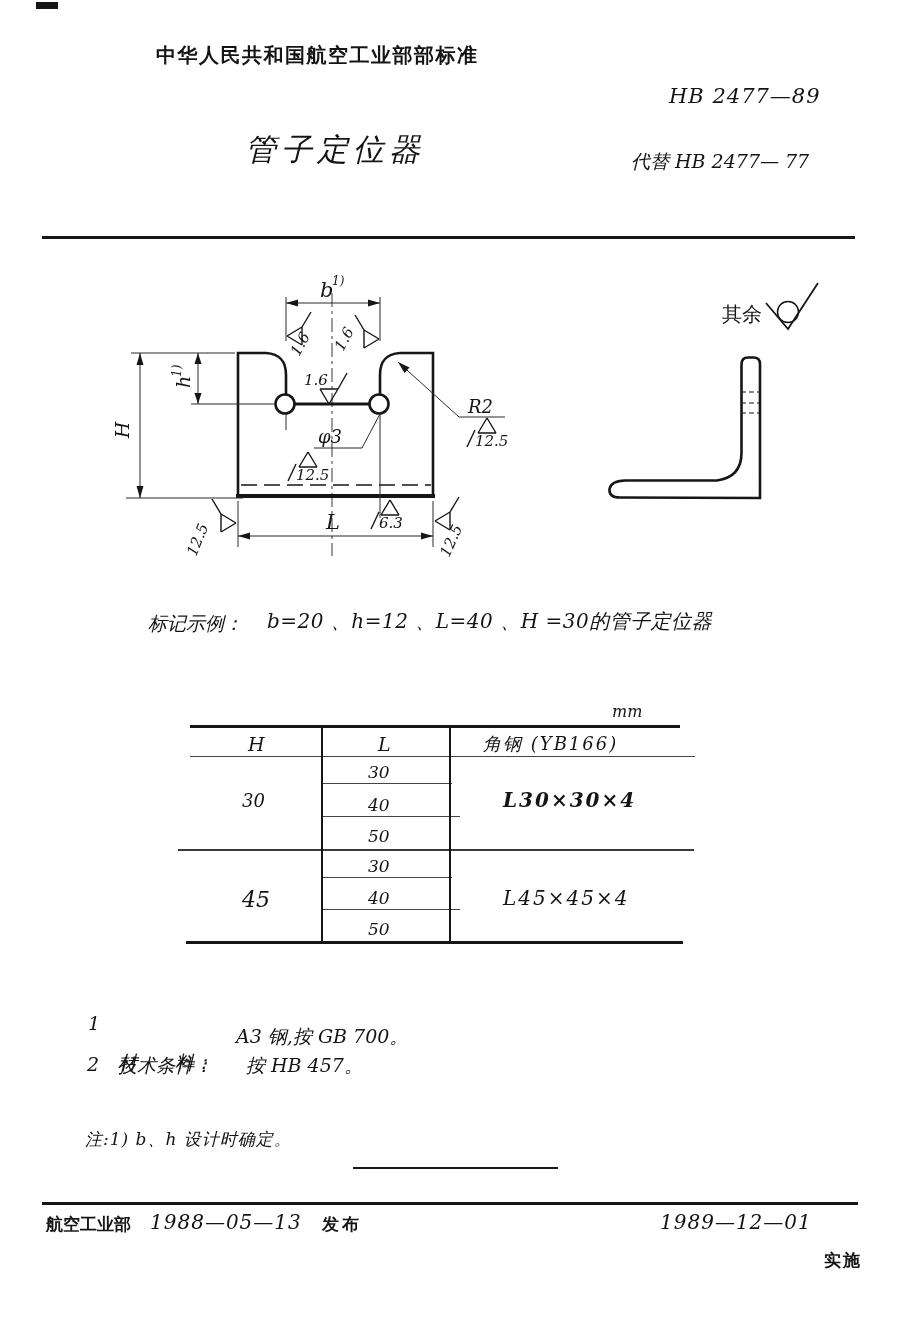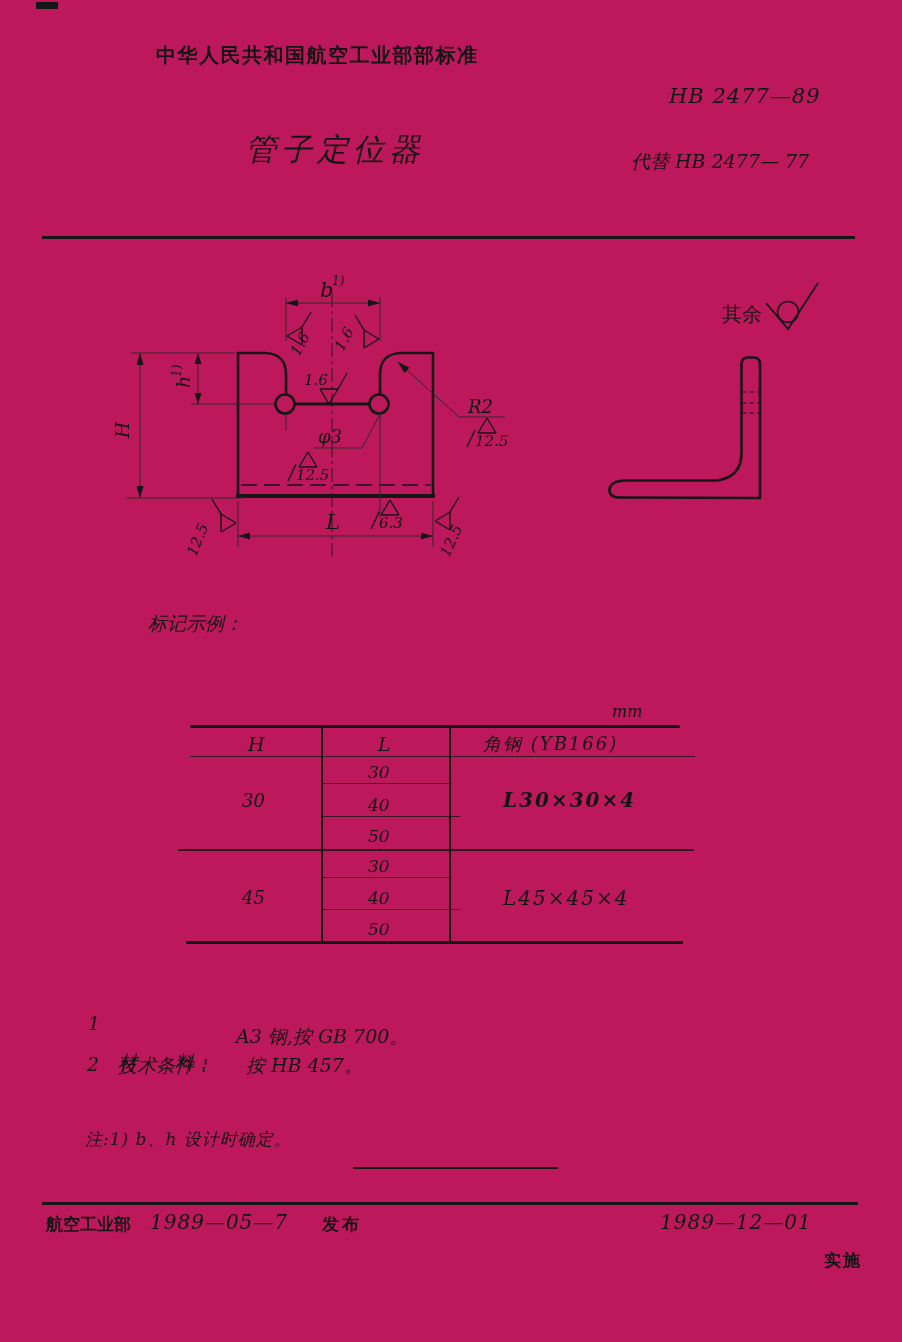--- a/index.html
+++ b/index.html
@@ -1,18 +1,18 @@
 <!DOCTYPE html>
 <html><head>
 <meta charset="utf-8">
 <style>
   html,body{margin:0;padding:0;background:#888;}
   #page{
     position:relative;width:902px;height:1342px;margin:0 auto;
-    background:#be185d;color:#141414;overflow:hidden;
+    background:#ffffff;color:#141414;overflow:hidden;
     font-family:"Liberation Sans",sans-serif;
   }
   .abs{position:absolute;white-space:nowrap;}
   .print{font-weight:bold;font-family:"Liberation Sans",sans-serif;}
   .hw{font-family:"DejaVu Serif",serif;font-style:italic;}
   .line{position:absolute;background:#161616;}
   svg text{fill:#141414;}
   .svghw{font-family:"DejaVu Serif",serif;font-style:italic;}
 </style>
 </head>
@@ -155,20 +155,21 @@
     </g>
 
     <text x="722" y="321" font-size="20">其余</text>
     <g stroke="#161616" fill="none">
       <circle cx="788" cy="312" r="10.5" stroke-width="1.5"></circle>
       <path d="M 766 303 L 788 329 L 818 283" stroke-width="1.8"></path>
     </g>
   </svg>
 
   <div class="abs hw" style="left:148px;top:611px;font-size:19px;">标记示例：</div>
+  <div class="abs hw" style="left:267px;top:608px;font-size:20px;letter-spacing:0.5px;">b=20 、h=12 、L=40 、H =30的管子定位器</div>
 
   <div class="abs hw" style="left:612px;top:702px;font-size:16px;">mm</div>
 
   <div>
 
     <div class="line" style="left:190px;top:725px;width:490px;height:3px;"></div>
     <div class="line" style="left:190px;top:756px;width:505px;height:1px;opacity:.8;"></div>
     <div class="line" style="left:178px;top:849px;width:516px;height:1.5px;opacity:.85;"></div>
     <div class="line" style="left:186px;top:941px;width:497px;height:2.5px;"></div>
     <div class="line" style="left:321px;top:725px;width:2px;height:218px;"></div>
@@ -176,21 +177,21 @@
     <div class="line" style="left:322px;top:783px;width:130px;height:1px;opacity:.8;"></div>
     <div class="line" style="left:322px;top:816px;width:138px;height:1px;opacity:.8;"></div>
     <div class="line" style="left:322px;top:877px;width:130px;height:1px;opacity:.8;"></div>
     <div class="line" style="left:322px;top:909px;width:138px;height:1px;opacity:.8;"></div>
 
     <div class="abs hw" style="left:248px;top:733px;font-size:19px;">H</div>
     <div class="abs hw" style="left:378px;top:733px;font-size:19px;">L</div>
     <div class="abs hw" style="left:483px;top:732px;font-size:18px;letter-spacing:2px;">角钢 (YB166)</div>
 
     <div class="abs hw" style="left:242px;top:790px;font-size:18px;">30</div>
-    <div class="abs hw" style="left:242px;top:887px;font-size:18px;text-align:right;">45</div>
+    <div class="abs hw" style="left:242px;top:887px;font-size:22px;text-align:right;">45</div>
 
     <div class="abs hw" style="left:368px;top:762px;font-size:17px;">30</div>
     <div class="abs hw" style="left:368px;top:795px;font-size:17px;">40</div>
     <div class="abs hw" style="left:368px;top:826px;font-size:17px;">50</div>
     <div class="abs hw" style="left:368px;top:856px;font-size:17px;">30</div>
     <div class="abs hw" style="left:368px;top:888px;font-size:17px;">40</div>
     <div class="abs hw" style="left:368px;top:919px;font-size:17px;">50</div>
 
     <div class="abs hw" style="left:503px;top:788px;font-size:20px;letter-spacing:2px;font-weight:bold;">L30×30×4</div>
     <div class="abs hw" style="left:503px;top:886px;font-size:20px;letter-spacing:2px;">L45×45×4</div>
@@ -203,18 +204,18 @@
   <div class="abs hw" style="left:87px;top:1053px;font-size:19px;">2</div>
   <div class="abs hw" style="left:118px;top:1053px;font-size:19px;">技术条件：</div>
   <div class="abs hw" style="left:246px;top:1053px;font-size:19px;">按 HB 457。</div>
 
   <div class="abs hw" style="left:85px;top:1128px;font-size:17px;letter-spacing:1px;">注:1) b、h 设计时确定。</div>
 
   <div class="line" style="left:353px;top:1167px;width:205px;height:2px;"></div>
 
   <div class="line" style="left:42px;top:1202px;width:816px;height:3px;"></div>
   <div class="abs print" style="left:46px;top:1213px;font-size:17px;">航空工业部</div>
-  <div class="abs hw" style="left:150px;top:1210px;font-size:20px;letter-spacing:1px;">1989—05—7</div>
+  <div class="abs hw" style="left:150px;top:1210px;font-size:20px;letter-spacing:1px;">1988—05—13</div>
   <div class="abs print" style="left:322px;top:1213px;font-size:17px;letter-spacing:3px;">发布</div>
   <div class="abs hw" style="left:660px;top:1210px;font-size:20px;letter-spacing:1px;">1989—12—01</div>
   <div class="abs print" style="left:824px;top:1213px;font-size:17px;letter-spacing:2px;margin-top:36px;">实施</div>
 
 </div>
 
 </body></html>

